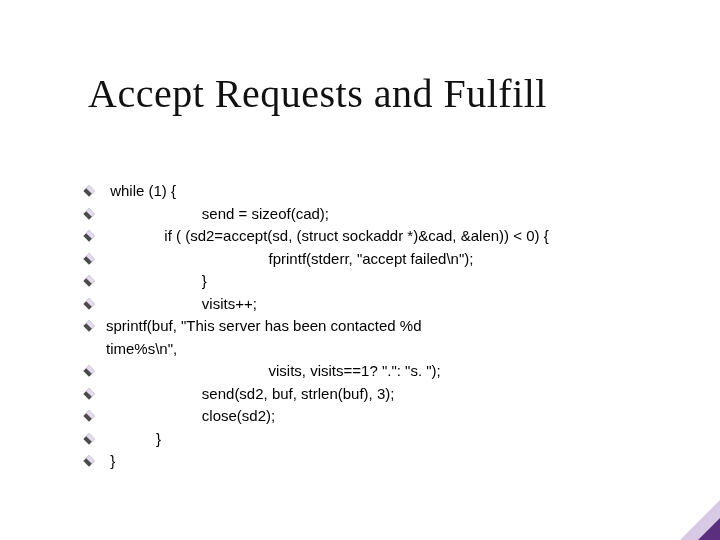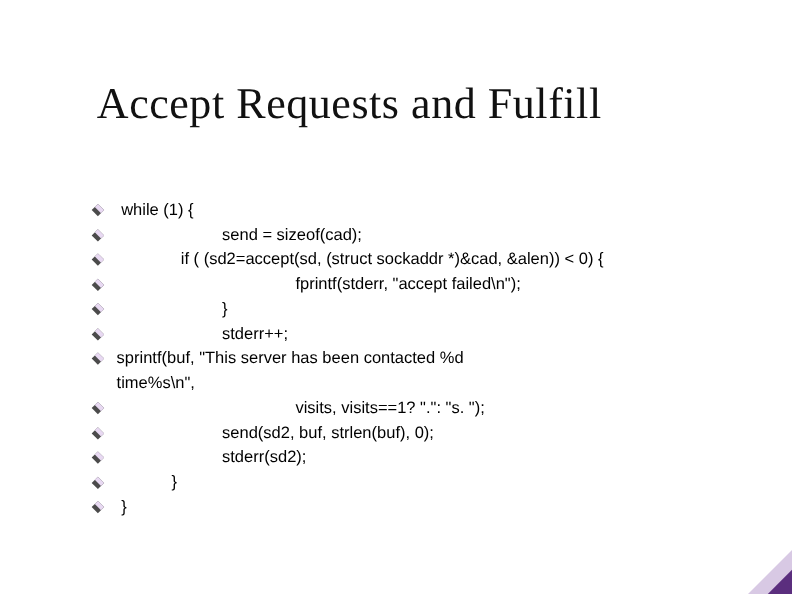--- a/index.html
+++ b/index.html
@@ -158,21 +158,21 @@
 
     <div class="row">
       <span class="bullet">
         <svg width="14" height="14" viewBox="0 0 14 14">
             <g transform="rotate(45 7 7)">
               <rect x="3" y="3" width="8" height="8" fill="#4b4b4b"></rect>
               <rect x="3" y="3" width="8" height="4" fill="#e8d9f2"></rect>
             </g>
           </svg>
       </span>
-      <span class="text">                       stderr++;</span>
+      <span class="text">                       visits++;</span>
     </div>
 
     <div class="row timerow">
       <span class="bullet">
         <svg width="14" height="14" viewBox="0 0 14 14">
             <g transform="rotate(45 7 7)">
               <rect x="3" y="3" width="8" height="8" fill="#4b4b4b"></rect>
               <rect x="3" y="3" width="8" height="4" fill="#e8d9f2"></rect>
             </g>
           </svg>
@@ -201,33 +201,33 @@
 
     <div class="row">
       <span class="bullet">
         <svg width="14" height="14" viewBox="0 0 14 14">
             <g transform="rotate(45 7 7)">
               <rect x="3" y="3" width="8" height="8" fill="#4b4b4b"></rect>
               <rect x="3" y="3" width="8" height="4" fill="#e8d9f2"></rect>
             </g>
           </svg>
       </span>
-      <span class="text">                       send(sd2, buf, strlen(buf), 0);</span>
-    </div>
-
-    <div class="row">
-      <span class="bullet">
-        <svg width="14" height="14" viewBox="0 0 14 14">
-            <g transform="rotate(45 7 7)">
-              <rect x="3" y="3" width="8" height="8" fill="#4b4b4b"></rect>
-              <rect x="3" y="3" width="8" height="4" fill="#e8d9f2"></rect>
-            </g>
-          </svg>
-      </span>
-      <span class="text">                       stderr(sd2);</span>
+      <span class="text">                       send(sd2, buf, strlen(buf), 3);</span>
+    </div>
+
+    <div class="row">
+      <span class="bullet">
+        <svg width="14" height="14" viewBox="0 0 14 14">
+            <g transform="rotate(45 7 7)">
+              <rect x="3" y="3" width="8" height="8" fill="#4b4b4b"></rect>
+              <rect x="3" y="3" width="8" height="4" fill="#e8d9f2"></rect>
+            </g>
+          </svg>
+      </span>
+      <span class="text">                       close(sd2);</span>
     </div>
 
     <div class="row">
       <span class="bullet">
         <svg width="14" height="14" viewBox="0 0 14 14">
             <g transform="rotate(45 7 7)">
               <rect x="3" y="3" width="8" height="8" fill="#4b4b4b"></rect>
               <rect x="3" y="3" width="8" height="4" fill="#e8d9f2"></rect>
             </g>
           </svg>

